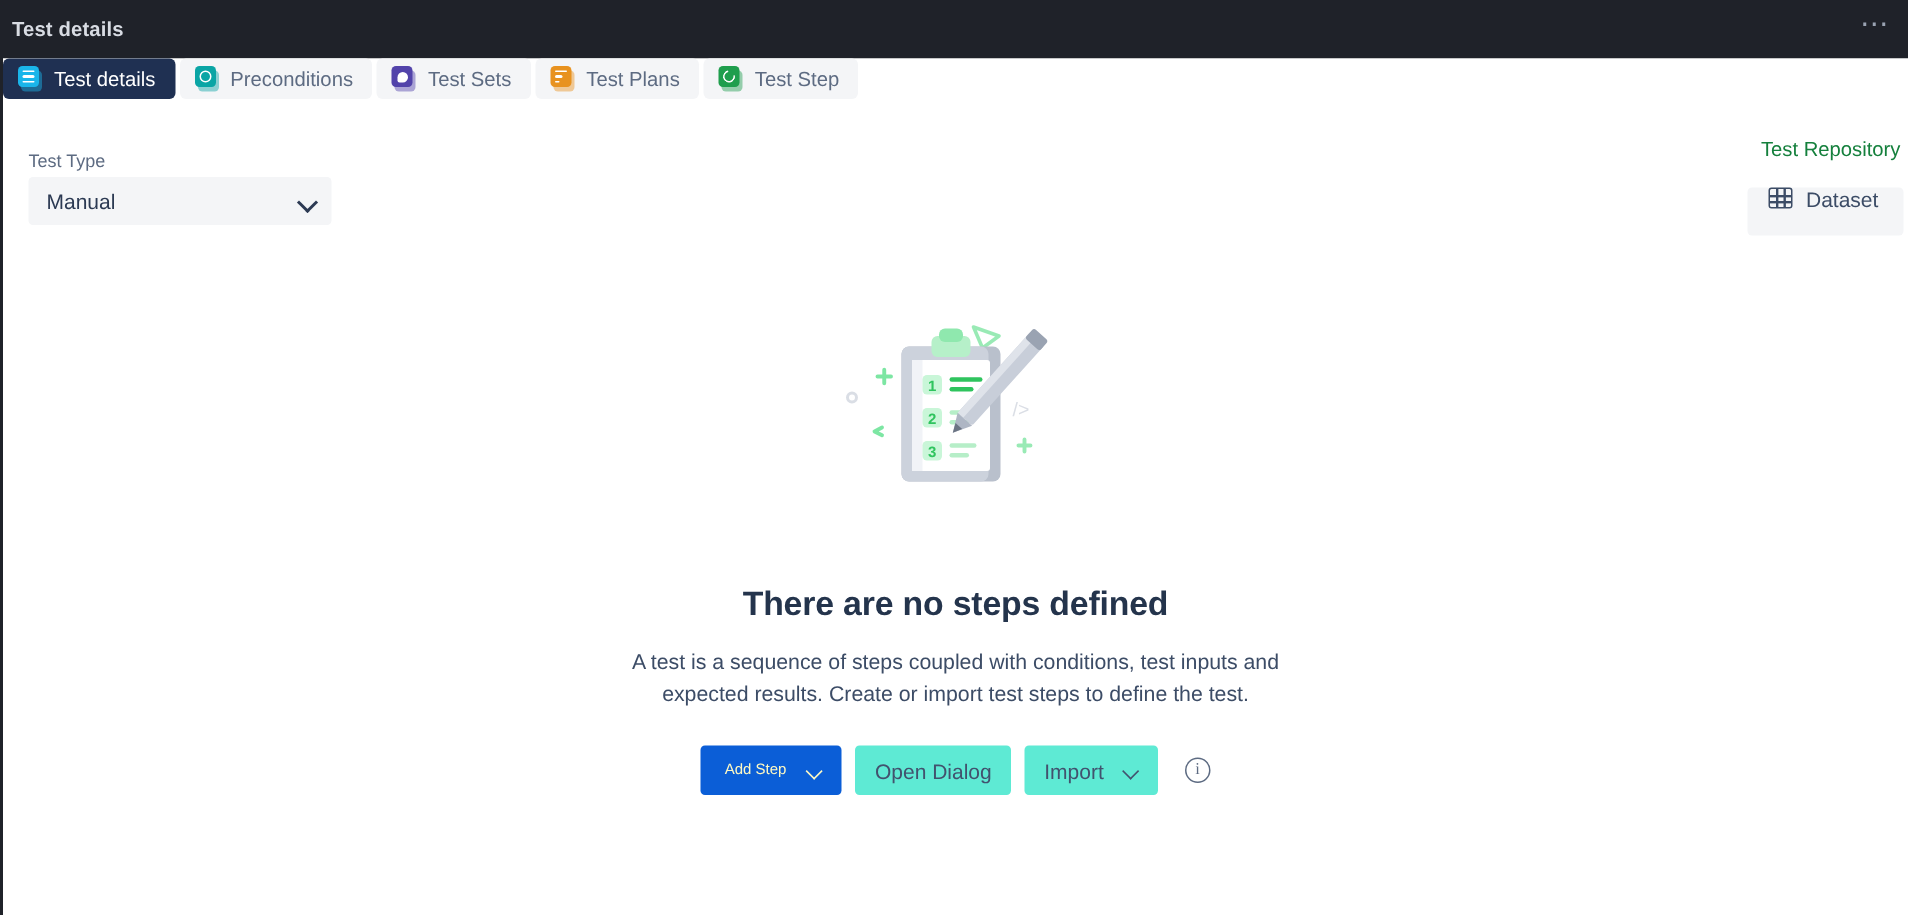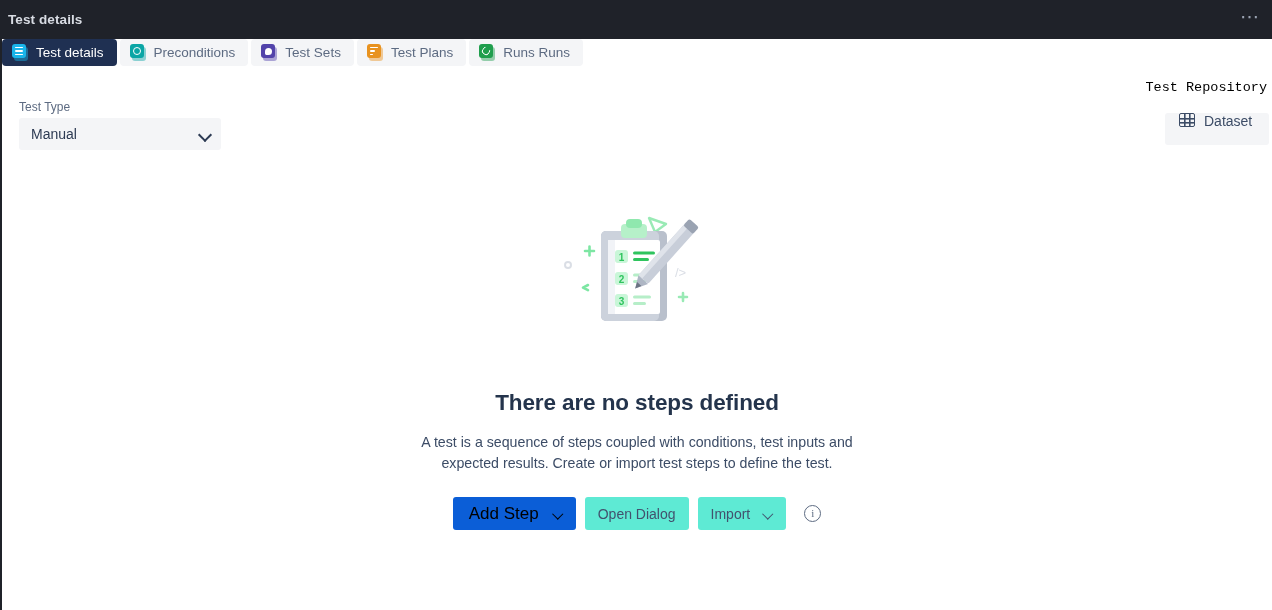--- a/index.html
+++ b/index.html
@@ -190,24 +190,23 @@
   .right-panel {
     position: absolute;
     right: 3px; top: 0px;
     width: 210px;
     display: flex;
     flex-direction: column;
     align-items: flex-end;
   }
   .repo-label {
     font-size: 13.5px;
-    color: #000000;
-    margin-top: 10px;
+    color: #15803d;
+    margin-top: 22px;
     margin-right: 2px;
-    font-family: Liberation Mono, monospace;
   }
   .dataset-btn {
     margin-top: 18px;
     height: 32px;
     min-width: 104px;
     background: #f4f5f7;
     border-radius: 3px;
     display: flex;
     align-items: flex-start;
     gap: 9px;
@@ -260,27 +259,27 @@
 
   .actions {
     margin-top: 23px;
     display: flex;
     align-items: center;
     gap: 9px;
   }
   .btn-primary {
     height: 33px;
     background: #0b5ed7;
-    color: #000000;
+    color: #fef9c3;
     border-radius: 3px;
     display: flex;
     align-items: center;
     gap: 14px;
     padding: 0 13px 0 16px;
-    font-size: 17px;
+    font-size: 10px;
     cursor: pointer;
     border: none;
     font-family: "Liberation Sans", sans-serif;
   }
   .btn-subtle {
     height: 33px;
     background: #5eead4;
     color: #42526e;
     border-radius: 3px;
     display: flex;
@@ -384,21 +383,21 @@
       <span class="tab-label">Test Plans</span>
     </div>
 
     <div class="tab">
       <span class="tabicon">
         <span class="back" style="background:#1f9e4d"></span>
         <span class="front" style="background:#1f9e4d">
           <span class="refresh"></span>
         </span>
       </span>
-      <span class="tab-label">Runs Runs</span>
+      <span class="tab-label">Test Step</span>
     </div>
 
   </div>
 
   <div class="content">
 
     <div class="field-test-type">
       <div class="field-label">Test Type</div>
       <div class="select-box">
         <span class="select-value">Manual</span>

